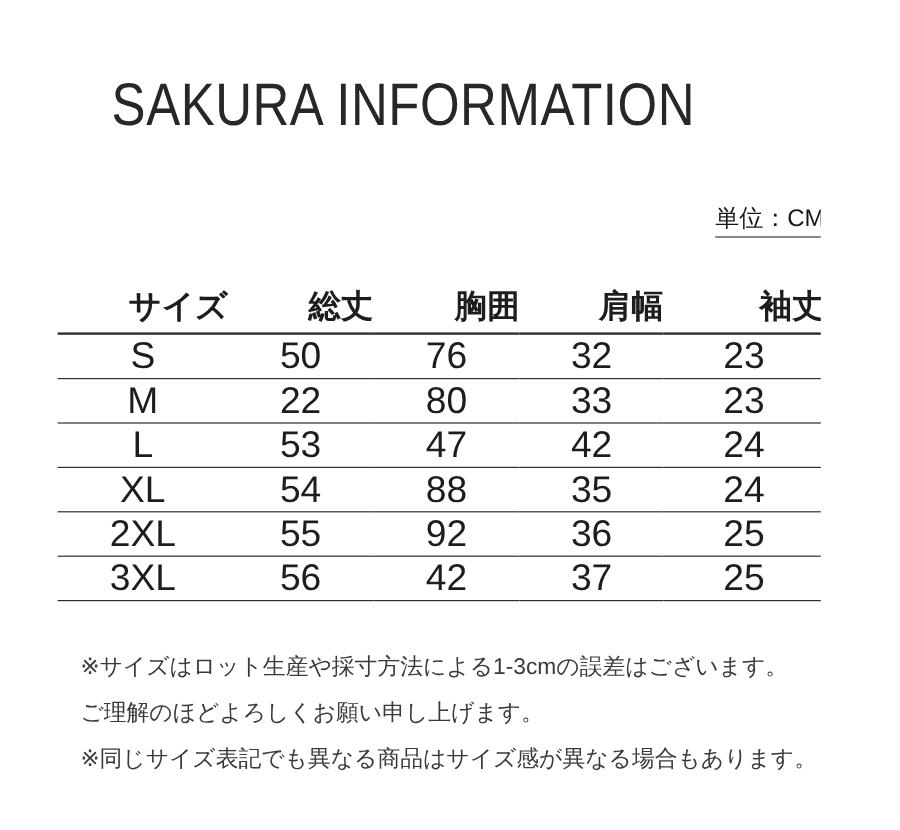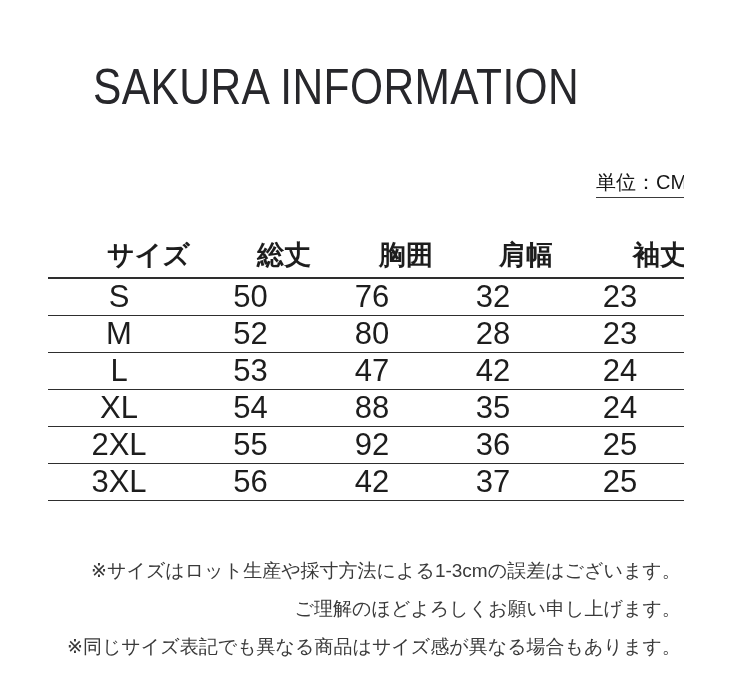--- a/index.html
+++ b/index.html
@@ -61,22 +61,21 @@
     font-weight: 400;
     height: 36px;
     text-align: center;
     vertical-align: middle;
     border-bottom: 1.5px solid #2e2e2e;
     white-space: nowrap;
   }
   .notes {
     position: absolute;
     left: 67px;
-    top: 552px;
-    text-align: right;
+    top: 538px;
   }
   .note {
     font-size: 19px;
     line-height: 38px;
     color: #3a3a3a;
     white-space: nowrap;
   }
 </style>
 </head>
 <body>
@@ -107,23 +106,23 @@
     <tbody>
       <tr>
         <td>S</td>
         <td>50</td>
         <td>76</td>
         <td>32</td>
         <td>23</td>
       </tr>
       <tr>
         <td>M</td>
-        <td>52</td>
+        <td>22</td>
         <td>80</td>
-        <td>28</td>
+        <td>33</td>
         <td>23</td>
       </tr>
       <tr>
         <td>L</td>
         <td>53</td>
         <td>47</td>
         <td>42</td>
         <td>24</td>
       </tr>
       <tr>

